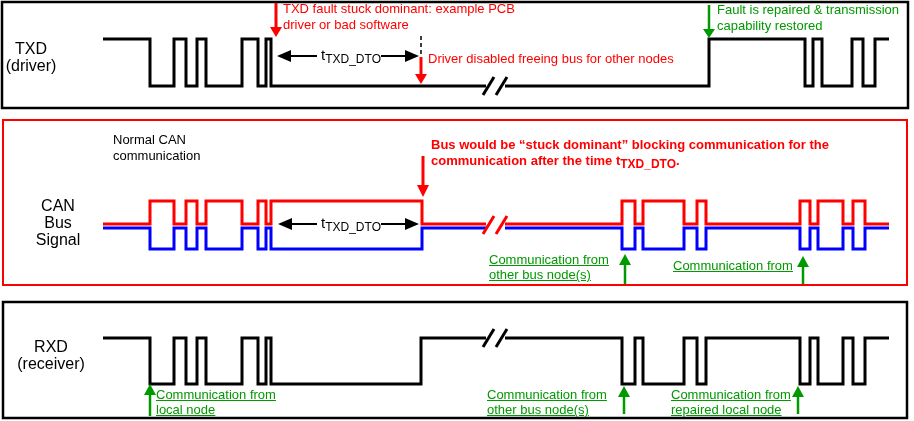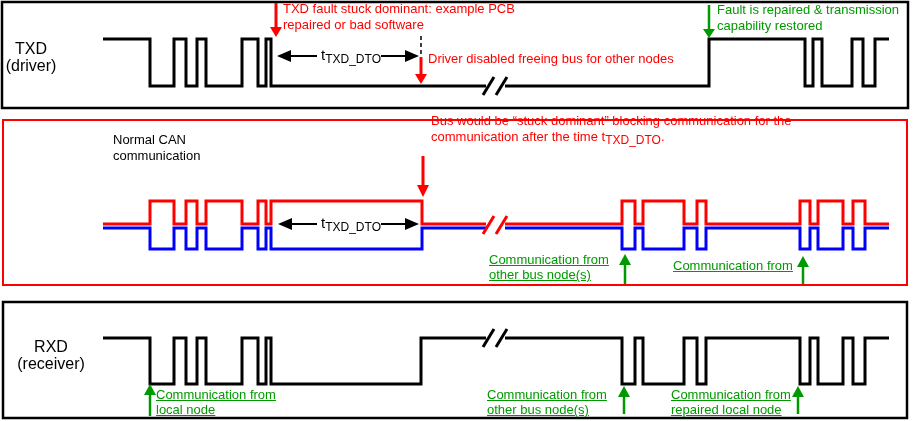--- a/index.html
+++ b/index.html
@@ -141,36 +141,41 @@
   </svg>
 
   <div class="txtlayer">
 
     <div class="t lbl" style="left:0;top:40px;width:62px;">
       <div>TXD</div>
       <div>(driver)</div>
     </div>
     <div class="t ann red" style="left:283px;top:1px;">
       <div>TXD fault stuck dominant: example PCB</div>
-      <div>repaired or bad software</div>
+      <div>driver or bad software</div>
     </div>
     <div class="t ann green" style="left:717px;top:2px;">
       <div>Fault is repaired &amp; transmission</div>
       <div>capability restored</div>
     </div>
     <div class="t ann red" style="left:428px;top:51px;">Driver disabled freeing bus for other nodes</div>
     <div class="t tlabel" style="left:321px;top:46px;">
       <span>t</span><span class="sub">TXD_DTO</span>
     </div>
 
+    <div class="t lbl" style="left:27px;top:197px;width:62px;">
+      <div>CAN</div>
+      <div>Bus</div>
+      <div>Signal</div>
+    </div>
     <div class="t ann black" style="left:113px;top:132px;">
       <div>Normal CAN</div>
       <div>communication</div>
     </div>
-    <div class="t ann red" style="left:431px;top:113px;">
+    <div class="t ann red" style="left:431px;top:137px;font-weight:bold;">
       <div>Bus would be “stuck dominant” blocking communication for the</div>
       <div>
         <span>communication after the time t</span><span class="sub">TXD_DTO</span><span>.</span>
       </div>
     </div>
     <div class="t tlabel" style="left:321px;top:214px;">
       <span>t</span><span class="sub">TXD_DTO</span>
     </div>
     <div class="t ann15 green" style="left:489px;top:252px;">
       <div>Communication from</div>

